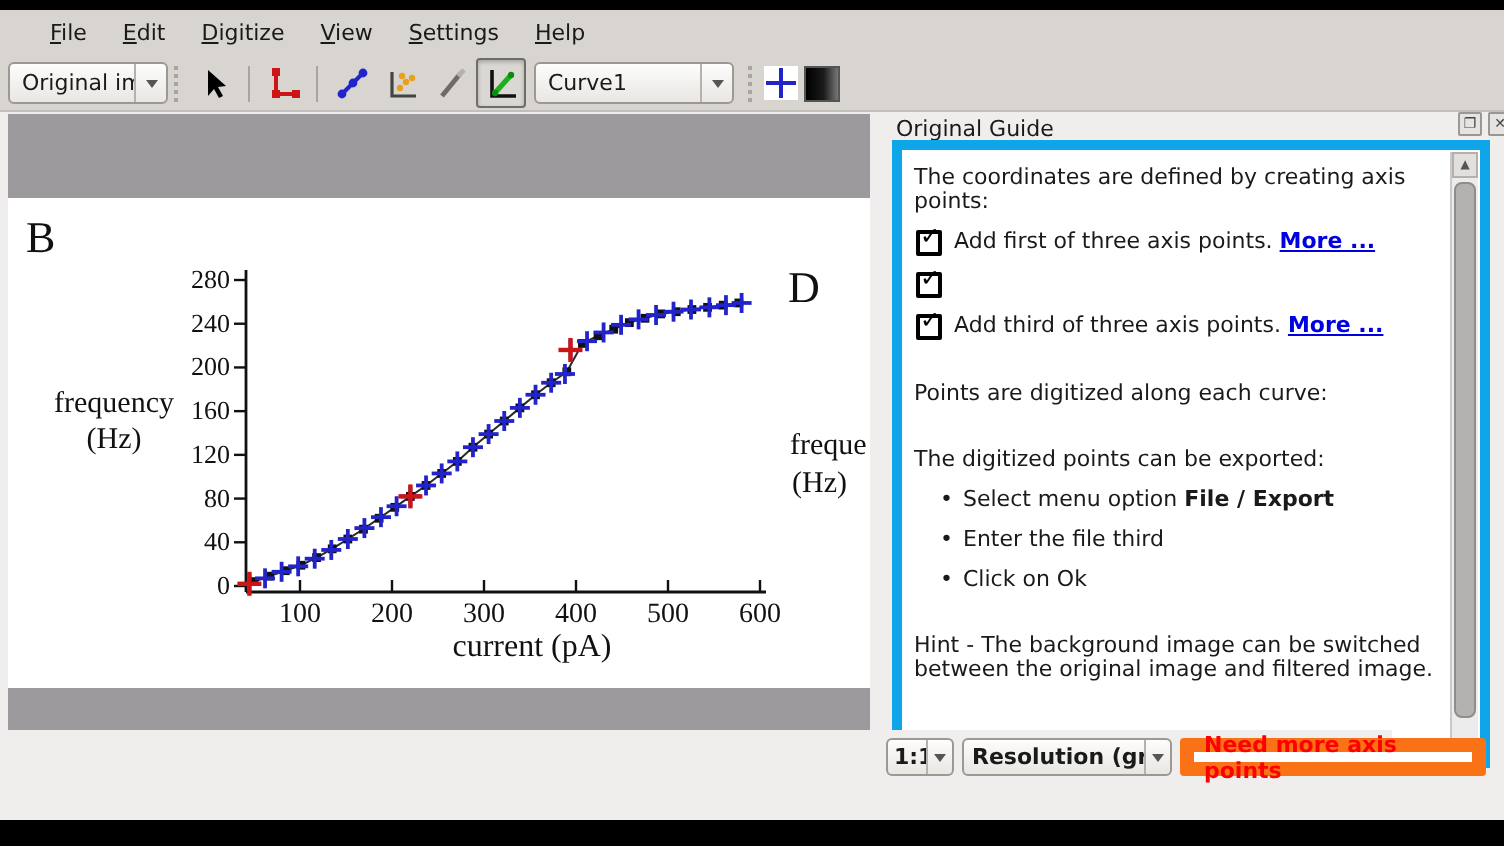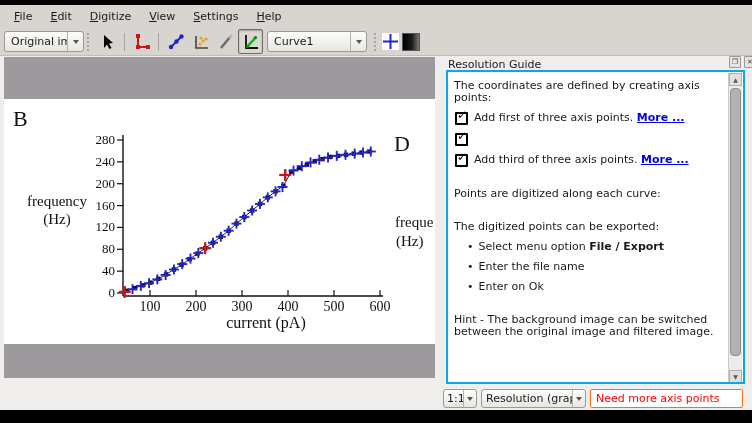--- a/index.html
+++ b/index.html
@@ -1,20 +1,20 @@
 <!DOCTYPE html>
 <html><head>
 <meta charset="utf-8">
 <style>
   html,body{margin:0;padding:0;background:#000;}
   #screen{position:relative;width:752px;height:423px;background:#000;overflow:hidden;
           font-family:"DejaVu Sans","Liberation Sans",sans-serif;font-size:11px;color:#1a1a1a;}
   
   #menubar{position:absolute;left:0;top:5px;width:752px;height:23px;background:#d8d4d0;
-           display:flex;align-items:center;padding-left:5px;box-sizing:border-box;}
+           display:flex;align-items:center;padding-left:16px;box-sizing:border-box;}
   .menu-item{padding:3px 9px;cursor:default;}
   .menu-item u{text-decoration:underline;}
   #toolbar{position:absolute;left:0;top:28px;width:752px;height:28px;background:#d8d4d0;
            display:flex;align-items:center;box-sizing:border-box;padding-left:4px;border-bottom:1px solid #c2beba;}
   .combo{height:21px;background:linear-gradient(#fdfdfc,#e9e6e2);border:1px solid #9c9893;border-radius:3px;
          display:flex;align-items:center;box-sizing:border-box;}
   .combo .val{padding:0 6px;white-space:nowrap;overflow:hidden;}
   .combo .arrow{width:15px;align-self:stretch;border-left:1px solid #b5b1ac;display:flex;align-items:center;justify-content:center;}
   .combo .arrow:after{content:"";width:0;height:0;border-left:3px solid transparent;border-right:3px solid transparent;border-top:4px solid #555;}
   .tb-handle{width:3px;height:18px;margin:0 3px;border-left:2px dotted #a8a49f;}
@@ -24,39 +24,39 @@
   
   #main{position:absolute;left:0;top:56px;width:752px;height:354px;background:#efeeed;}
   #gview{position:absolute;left:4px;top:1px;width:431px;height:321px;background:#9c9a9c;overflow:hidden;}
   #gimage{position:absolute;left:0;top:42px;width:431px;height:245px;background:#ffffff;}
   #plot{position:absolute;left:0;top:0;}
   
   #dock-title{position:absolute;left:448px;top:2px;width:296px;height:13px;}
   #dock-buttons{position:absolute;left:729px;top:0px;display:flex;gap:3px;}
   .dock-btn{width:10px;height:10px;border:1px solid #9a9794;background:#e6e3e0;color:#444;font-size:7px;
             display:flex;align-items:center;justify-content:center;border-radius:1px;}
-  #browser{position:absolute;left:446px;top:14px;width:299px;height:314px;background:#fff;border:2px solid #0ea5e9;box-sizing:border-box;overflow:hidden;}
+  #browser{position:absolute;left:446px;top:14px;width:299px;height:314px;background:#fff;border:5px solid #0ea5e9;box-sizing:border-box;overflow:hidden;}
   #cl-content{position:absolute;left:6px;top:5px;width:272px;line-height:12px;}
   .cl-intro{margin:3px 0 8px 0;}
   .cl-gap{margin-top:21px;}
   .cl-check{display:flex;align-items:flex-start;margin:0 0 8px 0;text-align:right;}
   .cl-box{position:relative;flex:0 0 auto;width:9px;height:9px;border:2px solid #000;border-radius:1px;margin:0 6px 0 1px;background:#fff;}
   .cl-box.checked:after{content:"\2713";position:absolute;left:0px;top:-5px;font-weight:900;font-size:12px;color:#000;}
   .cl-bullet{margin:0 0 8px 13px;}
   .cl-bullet:before{content:"\2022";margin-right:5px;}
   .cl-link{color:#0000e0;text-decoration:underline;font-weight:bold;}
   b{font-weight:bold;}
   
   .sb{position:absolute;right:1px;top:1px;width:13px;height:310px;background:#ececec;border-left:1px solid #c9c9c9;}
   .sb-btn{position:absolute;left:0;width:13px;height:13px;background:#e2dfdc;border:1px solid #b3b0ad;box-sizing:border-box;
           display:flex;align-items:center;justify-content:center;font-size:6px;color:#555;}
   .sb-thumb{position:absolute;left:1px;width:11px;background:#b4b2b0;border:1px solid #8f8d8b;border-radius:4px;box-sizing:border-box;}
   
-  #statusbar{position:absolute;left:0;top:385px;width:696px;height:25px;background:#efeeed;}
-  .status-field{position:absolute;top:4px;height:19px;background:#fff;border:1px solid #f97316;border-radius:2px;
+  #statusbar{position:absolute;left:0;top:365px;width:696px;height:25px;background:#efeeed;font-weight:bold;}
+  .status-field{position:absolute;top:4px;height:19px;background:#fff;border:7px solid #f97316;border-radius:2px;
                 display:flex;align-items:center;box-sizing:border-box;padding-left:5px;}
   #bottombar{position:absolute;left:0;top:410px;width:752px;height:13px;background:#000;}
 </style>
 </head>
 <body>
 
 <div id="screen">
 
   <div id="menubar">
       <span class="menu-item"><u>F</u>ile</span>
@@ -344,21 +344,21 @@
               <line x1="201.2" y1="143.1952" x2="201.2" y2="155.1952"></line>
             </g>
             <g stroke="#cc1515" stroke-width="2.2">
               <line x1="275.24" y1="75.9776" x2="287.24" y2="75.9776"></line>
               <line x1="281.24" y1="69.9776" x2="281.24" y2="81.9776"></line>
             </g>
           </svg>
       </div>
     </div>
 
-    <div id="dock-title">Resolution Guide</div>
+    <div id="dock-title">Original Guide</div>
     <div id="dock-buttons">
       <span class="dock-btn">❐</span>
       <span class="dock-btn">✕</span>
     </div>
 
     <div id="browser">
       <div id="cl-content">
           <div class="cl-intro">The coordinates are defined by creating axis points:</div>
           <div class="cl-check">
             <span class="cl-box checked"></span>
@@ -367,22 +367,22 @@
           <div class="cl-check">
             <span class="cl-box checked"></span>
           </div>
           <div class="cl-check">
             <span class="cl-box checked"></span>
             <span>Add third of three axis points. <span class="cl-link">More ...</span></span>
           </div>
           <div class="cl-intro cl-gap">Points are digitized along each curve:</div>
           <div class="cl-intro cl-gap">The digitized points can be exported:</div>
           <div class="cl-bullet">Select menu option <b>File / Export</b></div>
-          <div class="cl-bullet">Enter the file name</div>
-          <div class="cl-bullet">Enter on Ok</div>
+          <div class="cl-bullet">Enter the file third</div>
+          <div class="cl-bullet">Click on Ok</div>
           <div class="cl-intro cl-gap">Hint - The background image can be switched between the original image and filtered image. </div>
         </div>
       <div class="sb">
         <span class="sb-btn" style="top:0">▲</span>
         <span class="sb-thumb" style="top:15px;height:268px"></span>
         <span class="sb-btn" style="bottom:0">▼</span>
       </div>
     </div>
   </div>
 

